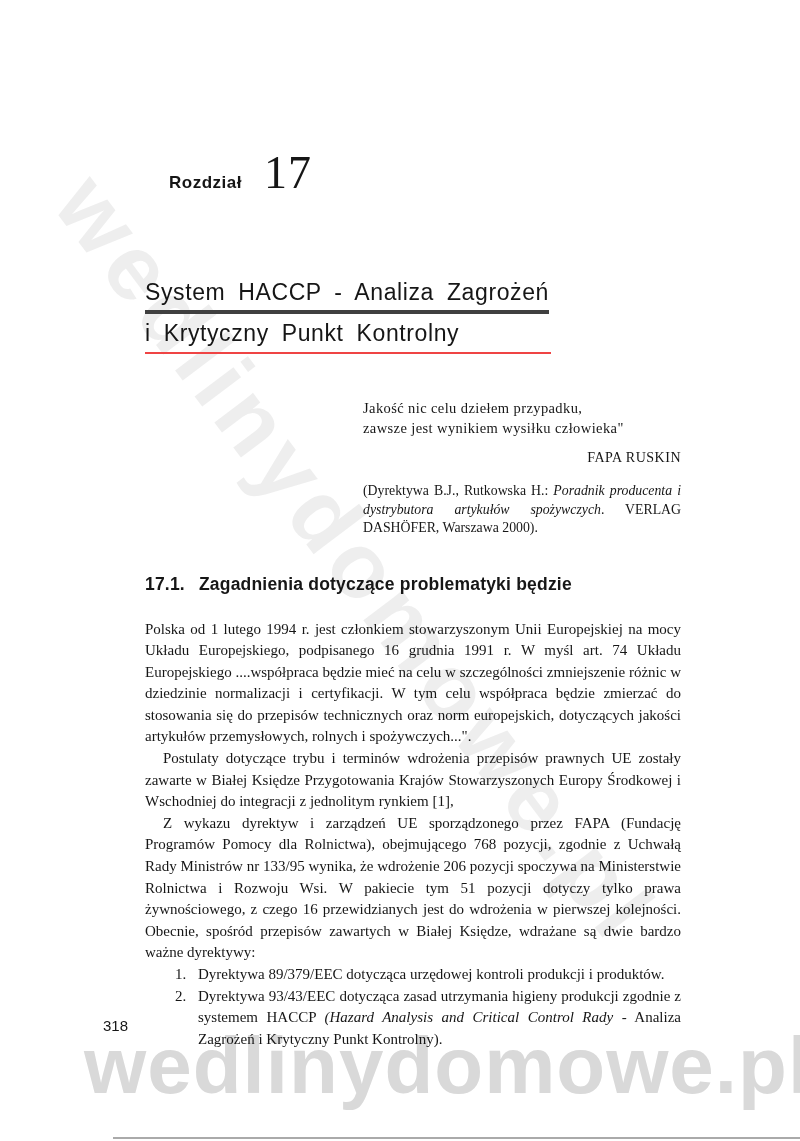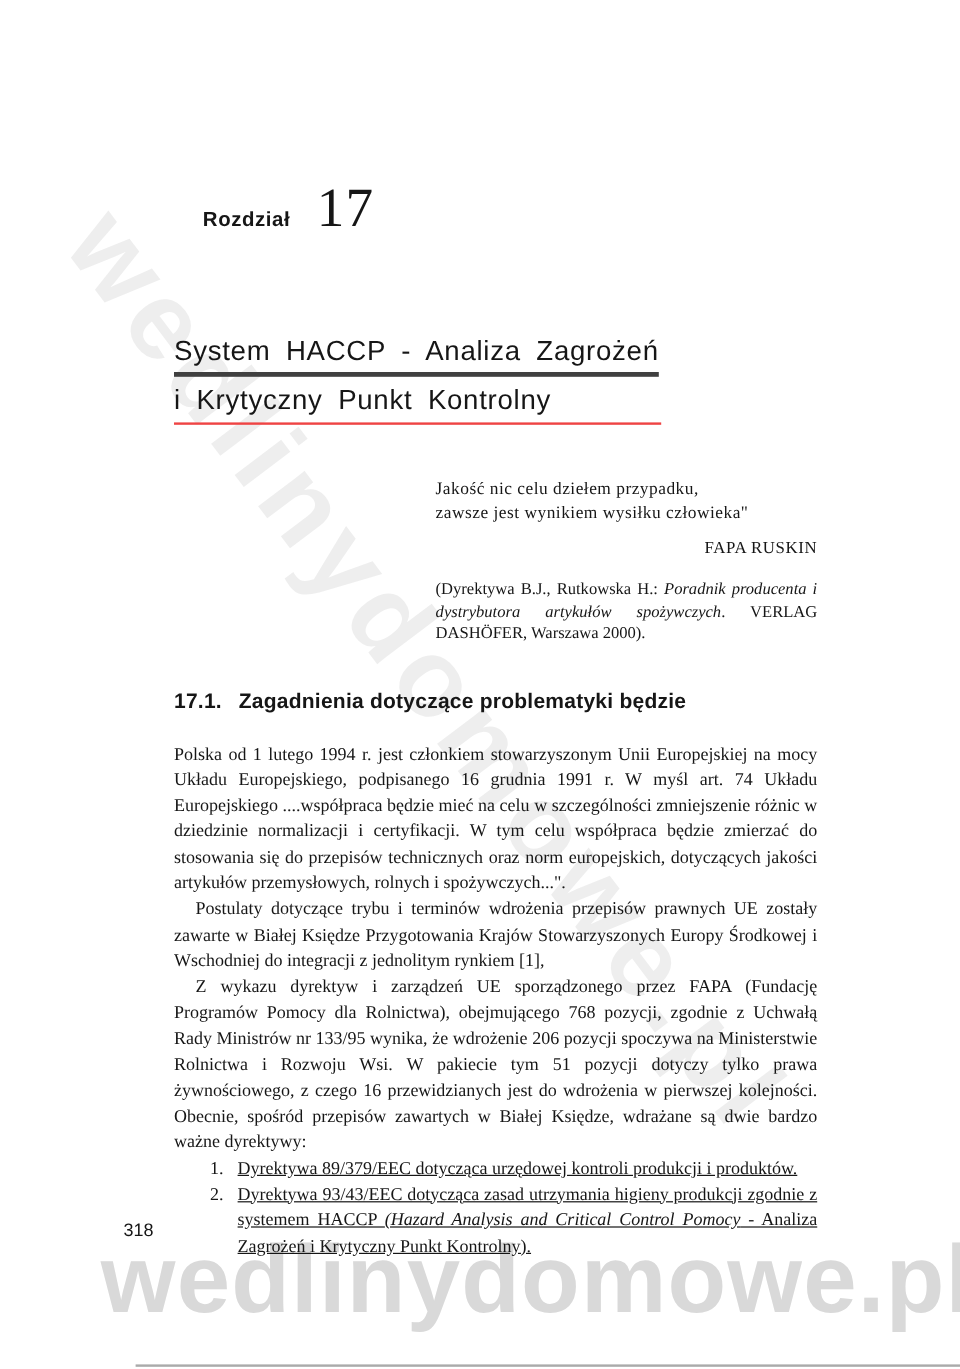--- a/index.html
+++ b/index.html
@@ -34,21 +34,21 @@
   .section-heading { font-family:"Liberation Sans", sans-serif; font-weight:bold; font-size:17.5px;
                      margin:0 0 24px 0; letter-spacing:0.2px; }
   .section-number { margin-right:14px; }
 
   .body-p { margin:0; font-size:15px; line-height:21.6px; text-align:justify; }
   .indent { text-indent:18px; }
 
   .list { margin:0 0 0 30px; }
   .list-item { display:flex; font-size:15px; line-height:21.6px; }
   .list-num { flex:none; width:23px; }
-  .list-text { flex:1; text-align:justify;text-decoration:underline; }
+  .list-text { flex:1; text-align:justify; }
 
   .page-number { position:absolute; left:103px; top:1017px; z-index:2;
                  font-family:"Liberation Sans", sans-serif; font-size:15px; }
   .scan-edge { position:absolute; left:113px; bottom:2px; width:687px; height:2px;
                background:#aaaaaa; z-index:1; }
   em { font-style:italic; }
 </style>
 </head>
 <body>
 
@@ -81,21 +81,21 @@
     <p class="body-p indent">Postulaty dotyczące trybu i terminów wdrożenia przepisów prawnych UE zostały zawarte w Białej Księdze Przygotowania Krajów Stowarzyszonych Europy Środkowej i Wschodniej do integracji z jednolitym rynkiem [1],</p>
     <p class="body-p indent">Z wykazu dyrektyw i zarządzeń UE sporządzonego przez FAPA (Fundację Programów Pomocy dla Rolnictwa), obejmującego 768 pozycji, zgodnie z Uchwałą Rady Ministrów nr 133/95 wynika, że wdrożenie 206 pozycji spoczywa na Ministerstwie Rolnictwa i Rozwoju Wsi. W pakiecie tym 51 pozycji dotyczy tylko prawa żywnościowego, z czego 16 przewidzianych jest do wdrożenia w pierwszej kolejności. Obecnie, spośród przepisów zawartych w Białej Księdze, wdrażane są dwie bardzo ważne dyrektywy:</p>
 
     <div class="list">
       <div class="list-item">
         <span class="list-num">1.</span>
         <span class="list-text">Dyrektywa 89/379/EEC dotycząca urzędowej kontroli produkcji i produktów.</span>
       </div>
       <div class="list-item">
         <span class="list-num">2.</span>
-        <span class="list-text"><span>Dyrektywa 93/43/EEC dotycząca zasad utrzymania higieny produkcji zgodnie z systemem HACCP </span><em>(Hazard Analysis and Critical Control Pomocy</em><span> - Analiza Zagrożeń i Krytyczny Punkt Kontrolny).</span></span>
+        <span class="list-text"><span>Dyrektywa 93/43/EEC dotycząca zasad utrzymania higieny produkcji zgodnie z systemem HACCP </span><em>(Hazard Analysis and Critical Control Rady</em><span> - Analiza Zagrożeń i Krytyczny Punkt Kontrolny).</span></span>
       </div>
     </div>
 
   </div>
 
   <div class="page-number">318</div>
   <div class="scan-edge"></div>
 
 </div>
 

